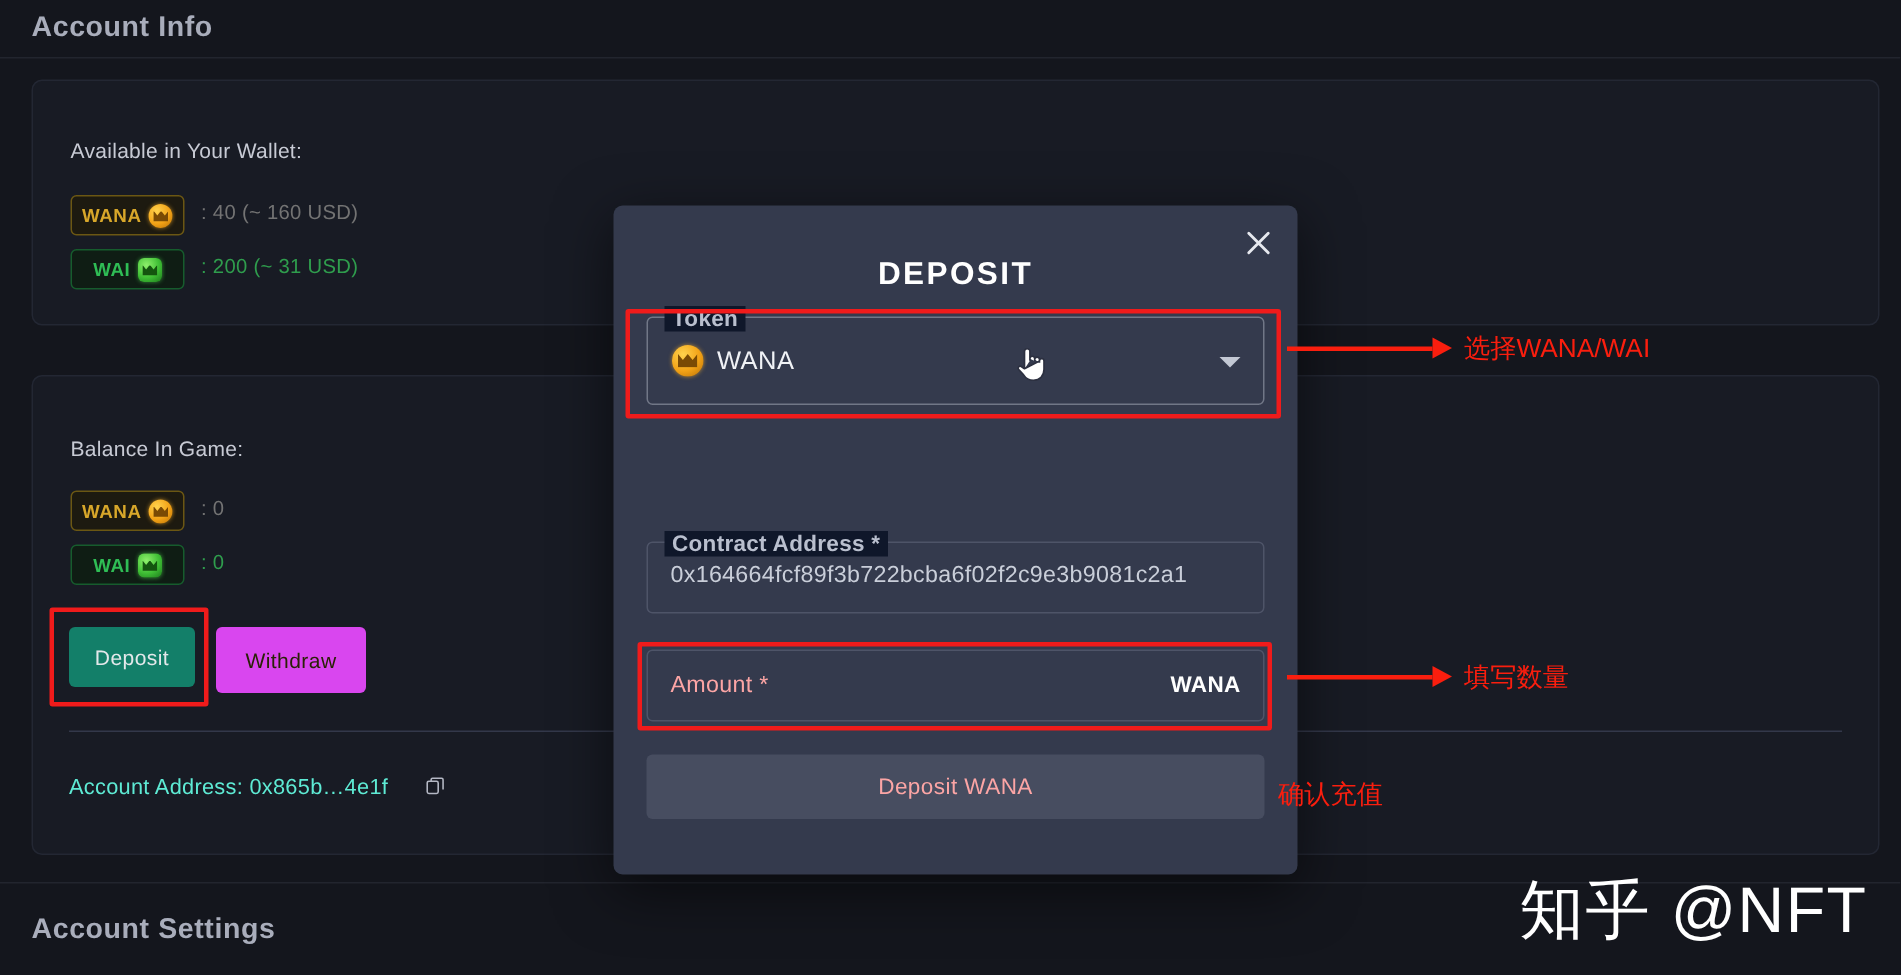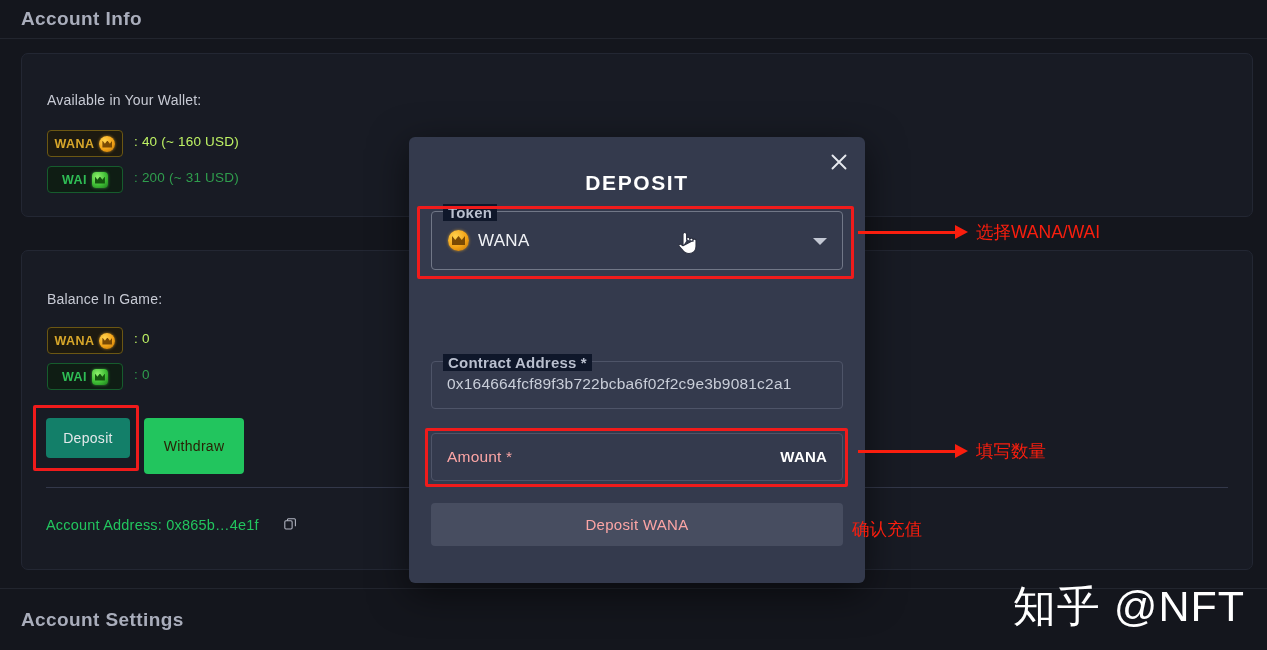--- a/index.html
+++ b/index.html
@@ -42,21 +42,21 @@
     position: absolute; height: 27px; width: 76px;
     border-radius: 4px; display: flex; align-items: center;
     justify-content: center; gap: 5px;
     font-size: 12.5px; font-weight: bold; letter-spacing: .4px;
   }
   .chip.wana { border: 1px solid #6b5713; background: #1d1a10; color: #d8a72a; }
   .chip.wai  { border: 1px solid #165c2d; background: #0f1d14; color: #2fbd55; }
   .chip-amt {
     position: absolute; font-size: 13.5px; letter-spacing: .2px;
   }
-  .chip-amt.wana { color: #bef264; }
+  .chip-amt.wana { color: #737373; }
   .chip-amt.wai  { color: #2f9d4d; }
 
   .coin {
     width: 16px; height: 16px; border-radius: 50%; flex: 0 0 auto;
     display: block; position: relative;
   }
   .coin.gold {
     background: radial-gradient(circle at 35% 30%, #ffd24d 0%, #f2a216 55%, #b86f06 100%);
     box-shadow: 0 0 3px rgba(255,180,40,.65);
   }
@@ -71,28 +71,28 @@
   }
   .coin.green .crown { background: #14550f; }
 
   
   .btn {
     position: absolute; border-radius: 4px; border: none;
     font-family: "Liberation Sans", sans-serif;
     font-size: 14px; letter-spacing: .3px; cursor: pointer;
   }
   #btnDeposit  { left: 46px;  top: 418px; width: 84px; height: 40px; background: #137f69; color: #e3e8ea; }
-  #btnWithdraw { left: 144px; top: 418px; width: 100px; height: 56px; background: #22c55e; color: #2a2206; }
+  #btnWithdraw { left: 144px; top: 418px; width: 100px; height: 44px; background: #d946ef; color: #2a2206; }
 
   .inner-rule {
     position: absolute; left: 46px; top: 487px; width: 1182px; height: 1px;
     background: #33384a;
   }
   #acctAddr {
-    position: absolute; left: 46px; top: 517px; color: #22c55e;
+    position: absolute; left: 46px; top: 517px; color: #5eead4;
     font-size: 14.5px; letter-spacing: .2px;
   }
   #copyIcon {
     position: absolute; left: 284px; top: 518px; width: 13px; height: 13px;
     cursor: pointer;
   }
 
   
   .hl { position: absolute; border: 3px solid #f01b1b; border-radius: 2px; pointer-events: none; }
   #hlDeposit { left: 33px;  top: 405px; width: 106px; height: 66px; }

